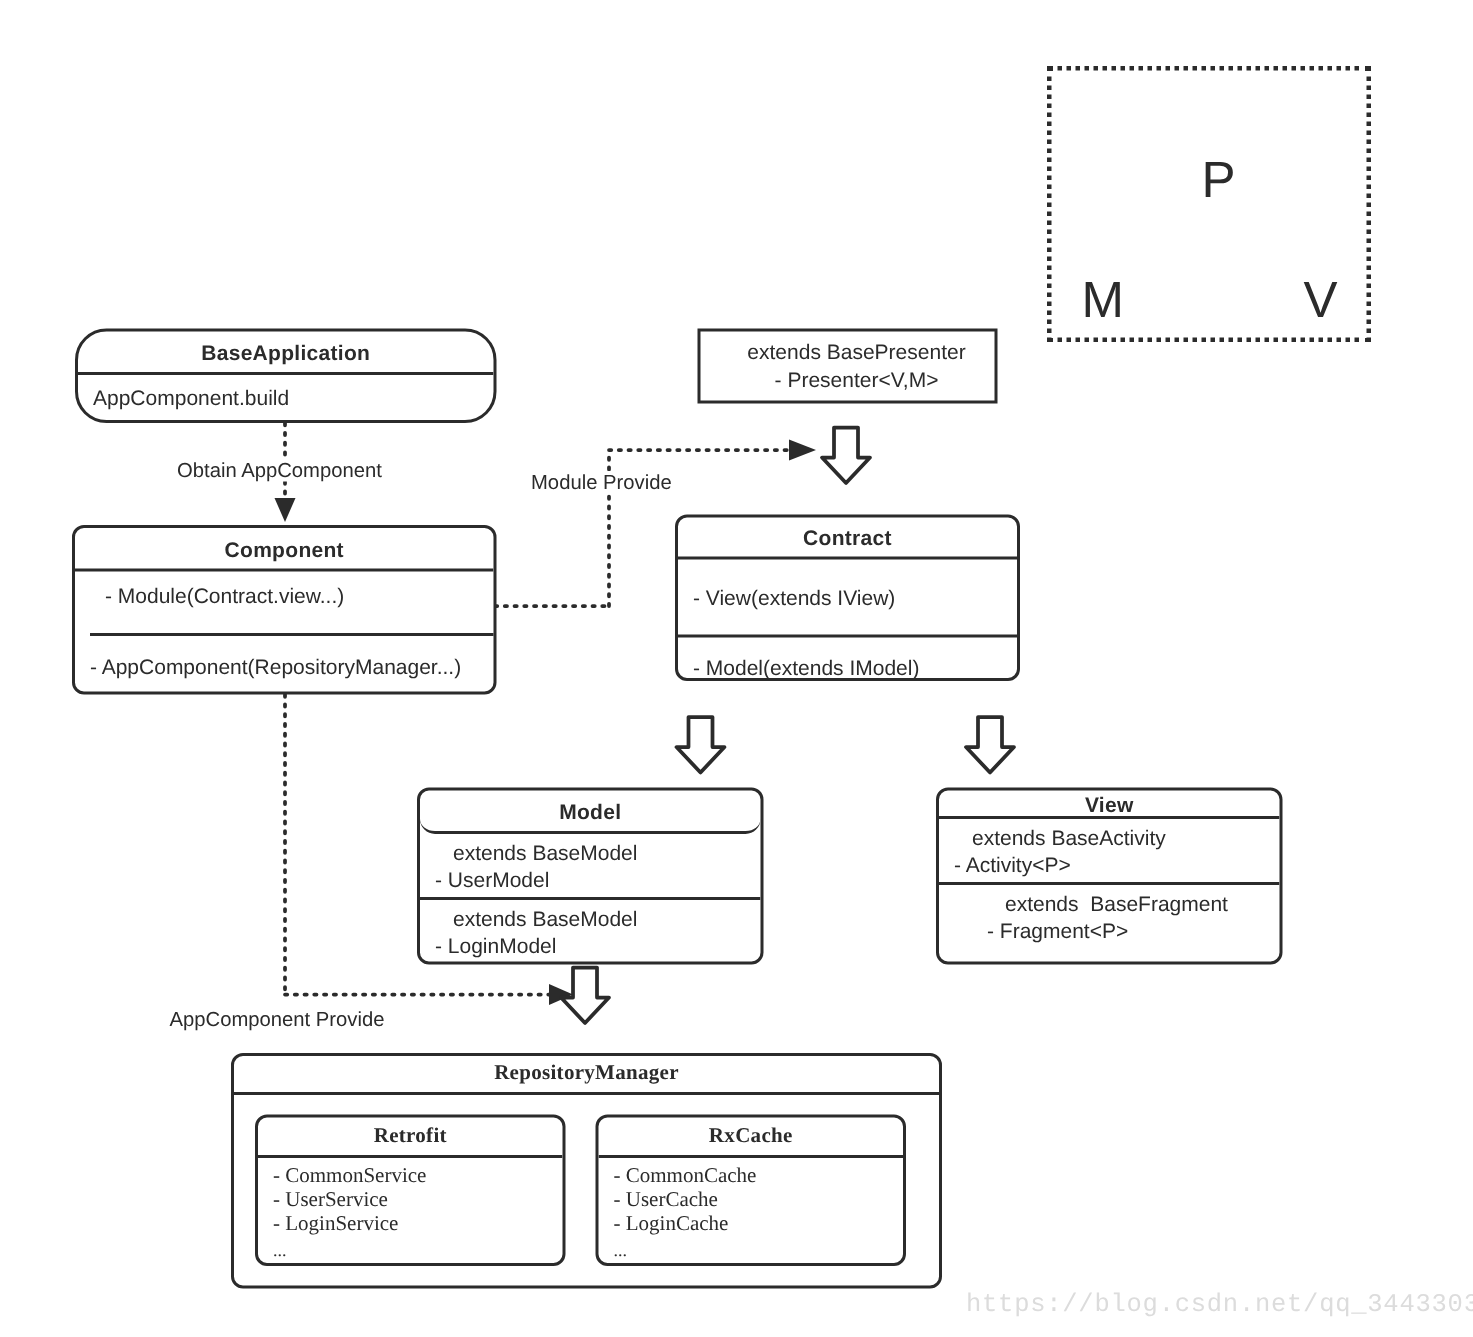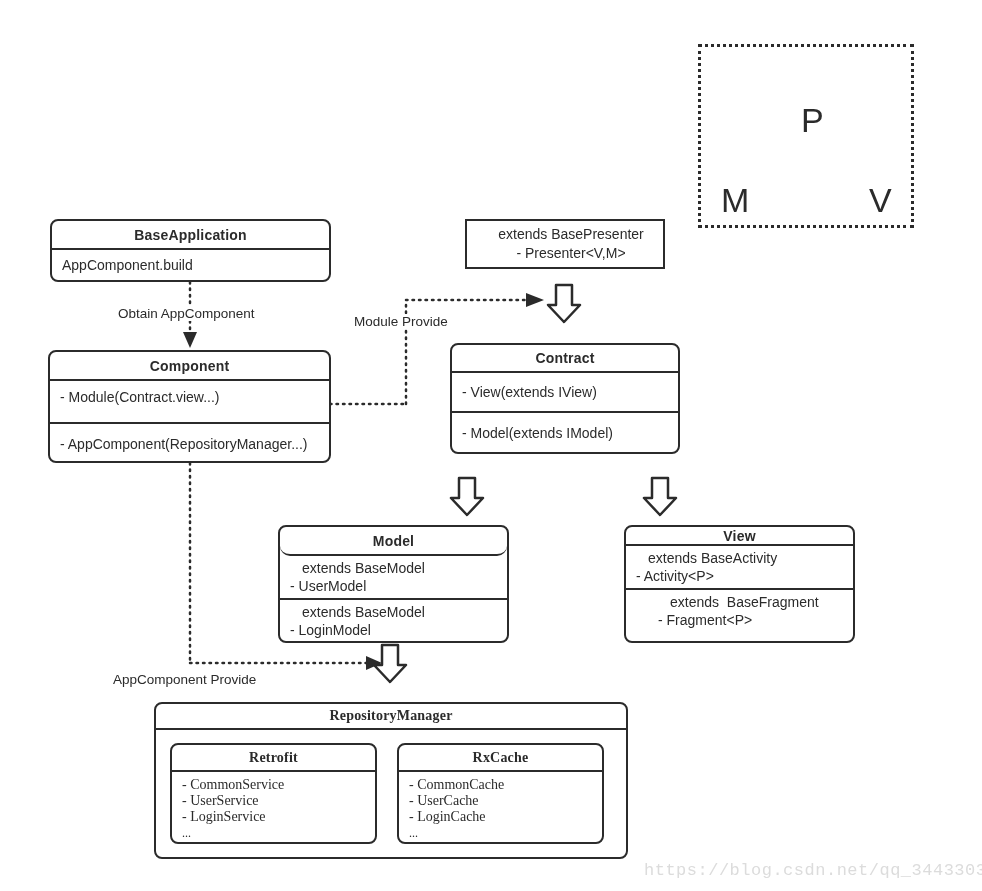--- a/index.html
+++ b/index.html
@@ -155,45 +155,45 @@
       <path d="M382,645 L398,645 L398,665 L406,665 L390,682 L374,665 L382,665 z"></path>
     </g>
   </svg>
 
   <div class="mvp-panel" style="left:698px; top:44px; width:216px; height:184px;">
     <div class="mvp-letter" style="left:100px; top:56px;">P</div>
     <div class="mvp-letter" style="left:20px; top:136px;">M</div>
     <div class="mvp-letter" style="left:168px; top:136px;">V</div>
   </div>
 
-  <div class="uml-box" style="left:50px; top:219px; width:281px; height:63px;">
+  <div class="uml-box" style="left:50px; top:219px; width:281px; height:63px;border-radius:21px;">
     <div class="uml-title" style="height:29px;">BaseApplication</div>
     <div class="uml-row" style="height:30px;">
       <div class="line">AppComponent.build</div>
     </div>
   </div>
 
   <div class="uml-box" style="left:48px; top:350px; width:283px; height:113px;">
     <div class="uml-title" style="height:29px;">Component</div>
-    <div class="uml-row divided" style="height:43px; justify-content:flex-start; padding-top:7px;">
+    <div class="uml-row divided" style="height:43px; justify-content:flex-start; padding-top:7px;margin-left:10px;">
       <div class="line">- Module(Contract.view...)</div>
     </div>
     <div class="uml-row" style="height:39px;">
       <div class="line">- AppComponent(RepositoryManager...)</div>
     </div>
   </div>
 
   <div class="plain-box" style="left:465px; top:219px; width:200px; height:50px;padding-left:12px;">
     <div>extends BasePresenter</div>
     <div>- Presenter&lt;V,M&gt;</div>
   </div>
 
   <div class="uml-box" style="left:450px; top:343px; width:230px; height:111px;">
     <div class="uml-title" style="height:28px;">Contract</div>
-    <div class="uml-row divided" style="height:40px;">
+    <div class="uml-row divided" style="height:52px;">
       <div class="line">- View(extends IView)</div>
     </div>
     <div class="uml-row" style="height:39px;">
       <div class="line">- Model(extends IModel)</div>
     </div>
   </div>
 
   <div class="uml-box" style="left:278px; top:525px; width:231px; height:118px;">
     <div class="uml-title" style="height:29px;border-radius:10px;">Model</div>
     <div class="uml-row divided" style="height:44px;">

